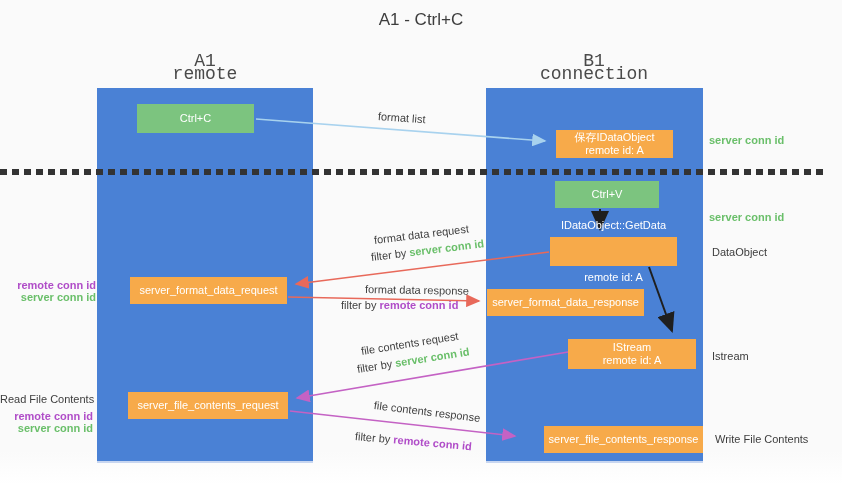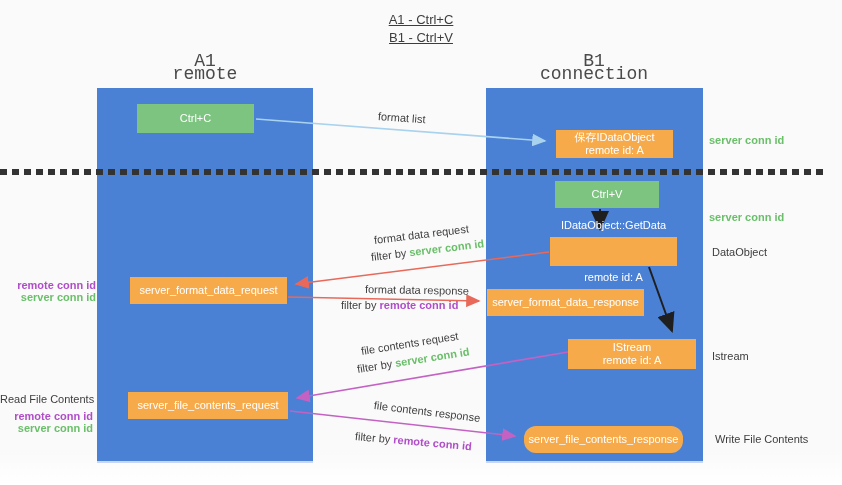--- a/index.html
+++ b/index.html
@@ -6,21 +6,21 @@
   .stage{
     position:relative;
     width:842px;height:485px;
     background:linear-gradient(#fafafa 93%, #ffffff 100%);
     font-family:"Liberation Sans", sans-serif;
     overflow:hidden;
     color:#3d3d3d;
   }
   .title{
     position:absolute;left:0;right:0;top:11px;
-    text-align:center;font-size:13px;line-height:18px;color:#3d3d3d;text-decoration:underline;
+    text-align:center;font-size:17px;line-height:18px;color:#3d3d3d;
   }
   .col{
     position:absolute;top:88px;height:373px;width:216px;
     background:#4a81d5;
     border-bottom:2px solid #c8d6f0;
   }
   .col-header{
     position:absolute;top:55px;width:216px;
     text-align:center;font-size:18px;line-height:13px;color:#4a4a4a;font-family:Liberation Mono, monospace;
   }
@@ -49,21 +49,20 @@
   .right-align{text-align:right;}
   svg.arrows{position:absolute;left:0;top:0;pointer-events:none;}
 </style>
 </head>
 <body>
 
 <div class="stage">
 
   <div class="title">
     <div>A1 - Ctrl+C</div>
-    <div>B1 - Ctrl+V</div>
   </div>
 
   <div class="col-header" style="left:97px;">
     <div>A1</div>
     <div>remote</div>
   </div>
   <div class="col-header" style="left:486px;">
     <div>B1</div>
     <div>connection</div>
   </div>
@@ -118,21 +117,21 @@
     <div>IDataObject::GetData</div>
     <div>remote id: A</div>
   </div>
   <div class="node node-orange" style="left:487px;top:289px;width:157px;height:27px;">
     <div>server_format_data_response</div>
   </div>
   <div class="node node-orange" style="left:568px;top:339px;width:128px;height:30px;">
     <div>IStream</div>
     <div>remote id: A</div>
   </div>
-  <div class="node node-orange" style="left:524px;top:426px;width:159px;height:27px;border-radius:12px;">
+  <div class="node node-orange" style="left:544px;top:426px;width:159px;height:27px;">
     <div>server_file_contents_response</div>
   </div>
 
   <div class="arrow-label" style="left:378px;top:110px;transform:rotate(4deg);">format list</div>
 
   <div class="arrow-label" style="left:374px;top:234px;transform:rotate(-7deg);">format data request</div>
   <div class="arrow-label" style="left:371px;top:251px;transform:rotate(-7deg);">
     <span>filter by </span><span class="green-txt">server conn id</span>
   </div>
 

